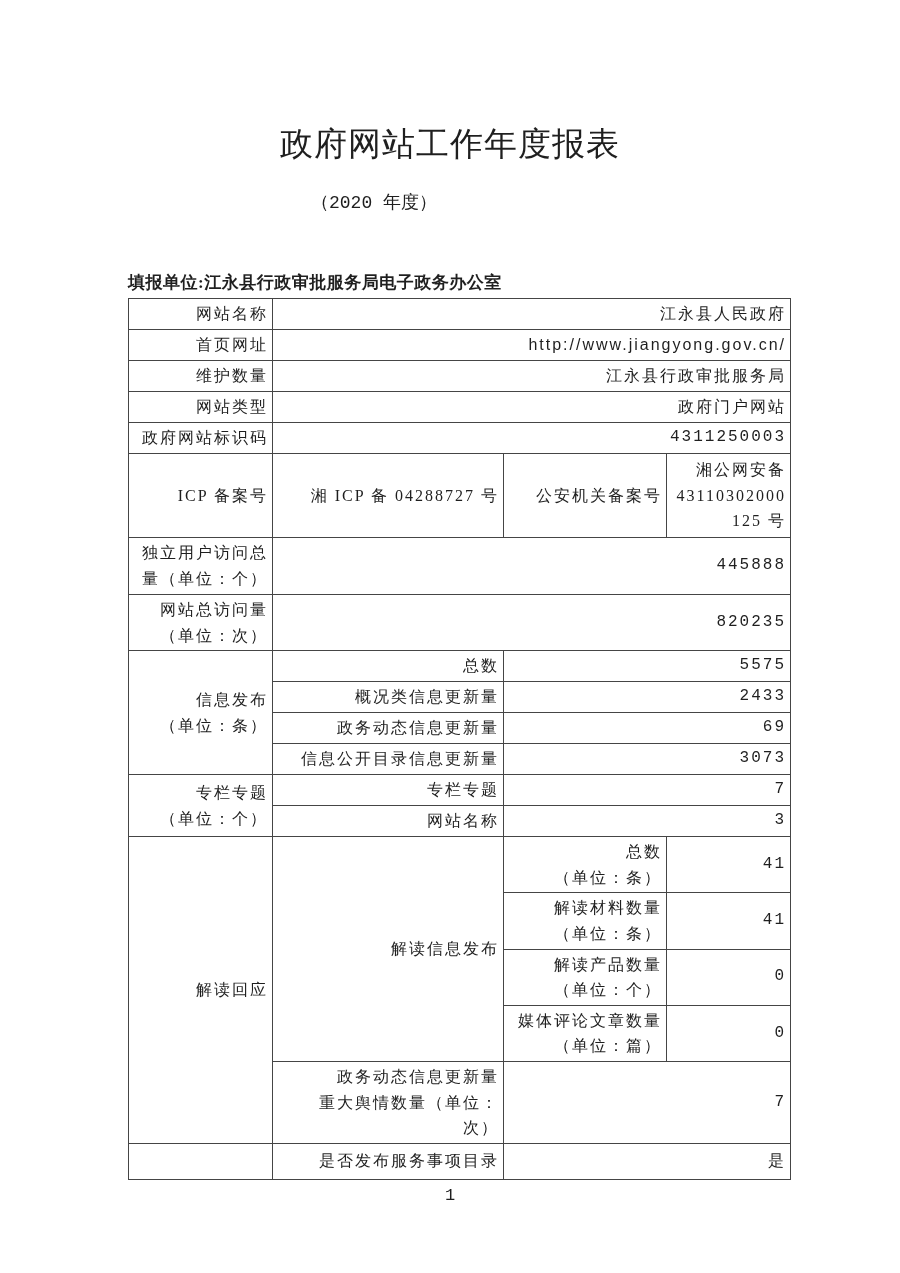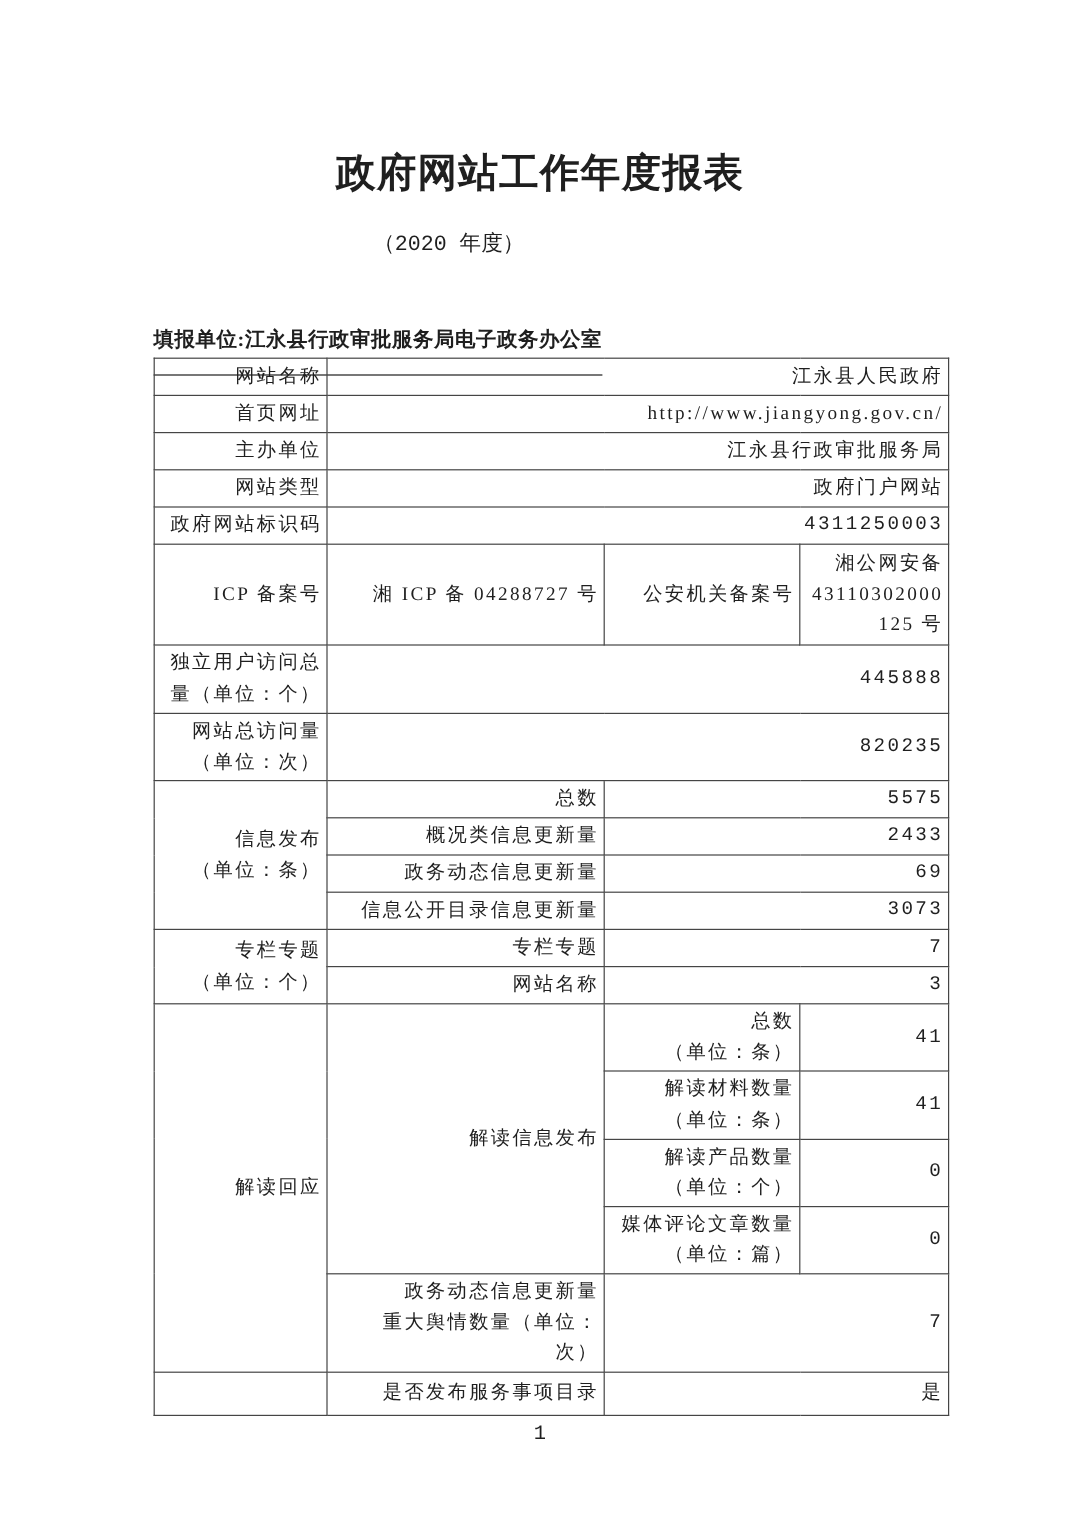--- a/index.html
+++ b/index.html
@@ -8,31 +8,31 @@
     width: 900px; height: 1273px;
     position: relative;
     font-family: "Liberation Serif", "DejaVu Serif", serif;
     color: #1f1f1f;
     overflow: hidden;
   }
   .title {
     position: absolute; top: 122px; left: 0; width: 900px;
     text-align: center;
     font-family: "Liberation Sans", "DejaVu Sans", sans-serif;
-    font-weight: 700; font-size: 33px; letter-spacing: 1px;
+    font-weight: 400; font-size: 33px; letter-spacing: 1px;
   }
   .subtitle {
     position: absolute; top: 190px; left: 0; width: 748px;
     text-align: center; font-size: 18px;
     font-family: "Liberation Mono", "Liberation Serif", serif;
   }
   .report-unit {
     position: absolute; top: 271px; left: 128px;
     font-weight: 700; font-size: 17px; letter-spacing: 0.5px;
-    border-bottom: 1.5px solid #1f1f1f; padding-bottom: 18px;
+    border-bottom: 1.5px solid #1f1f1f; padding-bottom: 4px;
     display: inline-block;
   }
   table.report {
     position: absolute; top: 298px; left: 128px;
     width: 662px;
     border-collapse: collapse; table-layout: fixed;
   }
   table.report td {
     border: 1px solid #454545;
     text-align: right; vertical-align: middle;
@@ -40,21 +40,21 @@
     padding: 2px 4px;
     white-space: pre-line;
     overflow: hidden;
   }
   td.tl { text-align: left; padding-left: 5px; }
   td.num {
     font-family: "Liberation Mono", "Liberation Serif", serif;
     font-size: 15px; letter-spacing: 0.5px; margin-top: 26px;
   }
   td.url {
-    font-family: Liberation Serif, serif;
+    font-family: Liberation Sans, sans-serif;
     font-size: 15px; letter-spacing: 1.5px; margin-top: 24px;
   }
   tr.hA { height: 31px; }
   tr.hB { height: 84px; }
   tr.hC { height: 57px; }
   tr.hD { height: 56px; }
   tr.hE { height: 51px; }
   tr.hF { height: 76px; }
   tr.hG { height: 36px; font-family: Liberation Serif, serif; }
   .page-num {
@@ -80,21 +80,21 @@
   <tbody>
     <tr class="hA">
       <td>网站名称</td>
       <td colspan="3">江永县人民政府</td>
     </tr>
     <tr class="hA">
       <td>首页网址</td>
       <td colspan="3" class="url">http://www.jiangyong.gov.cn/</td>
     </tr>
     <tr class="hA">
-      <td>主办单位</td>
+      <td>维护数量</td>
       <td colspan="3">江永县行政审批服务局</td>
     </tr>
     <tr class="hA">
       <td>网站类型</td>
       <td colspan="3">政府门户网站</td>
     </tr>
     <tr class="hA">
       <td>政府网站标识码</td>
       <td colspan="3" class="num">4311250003</td>
     </tr>

